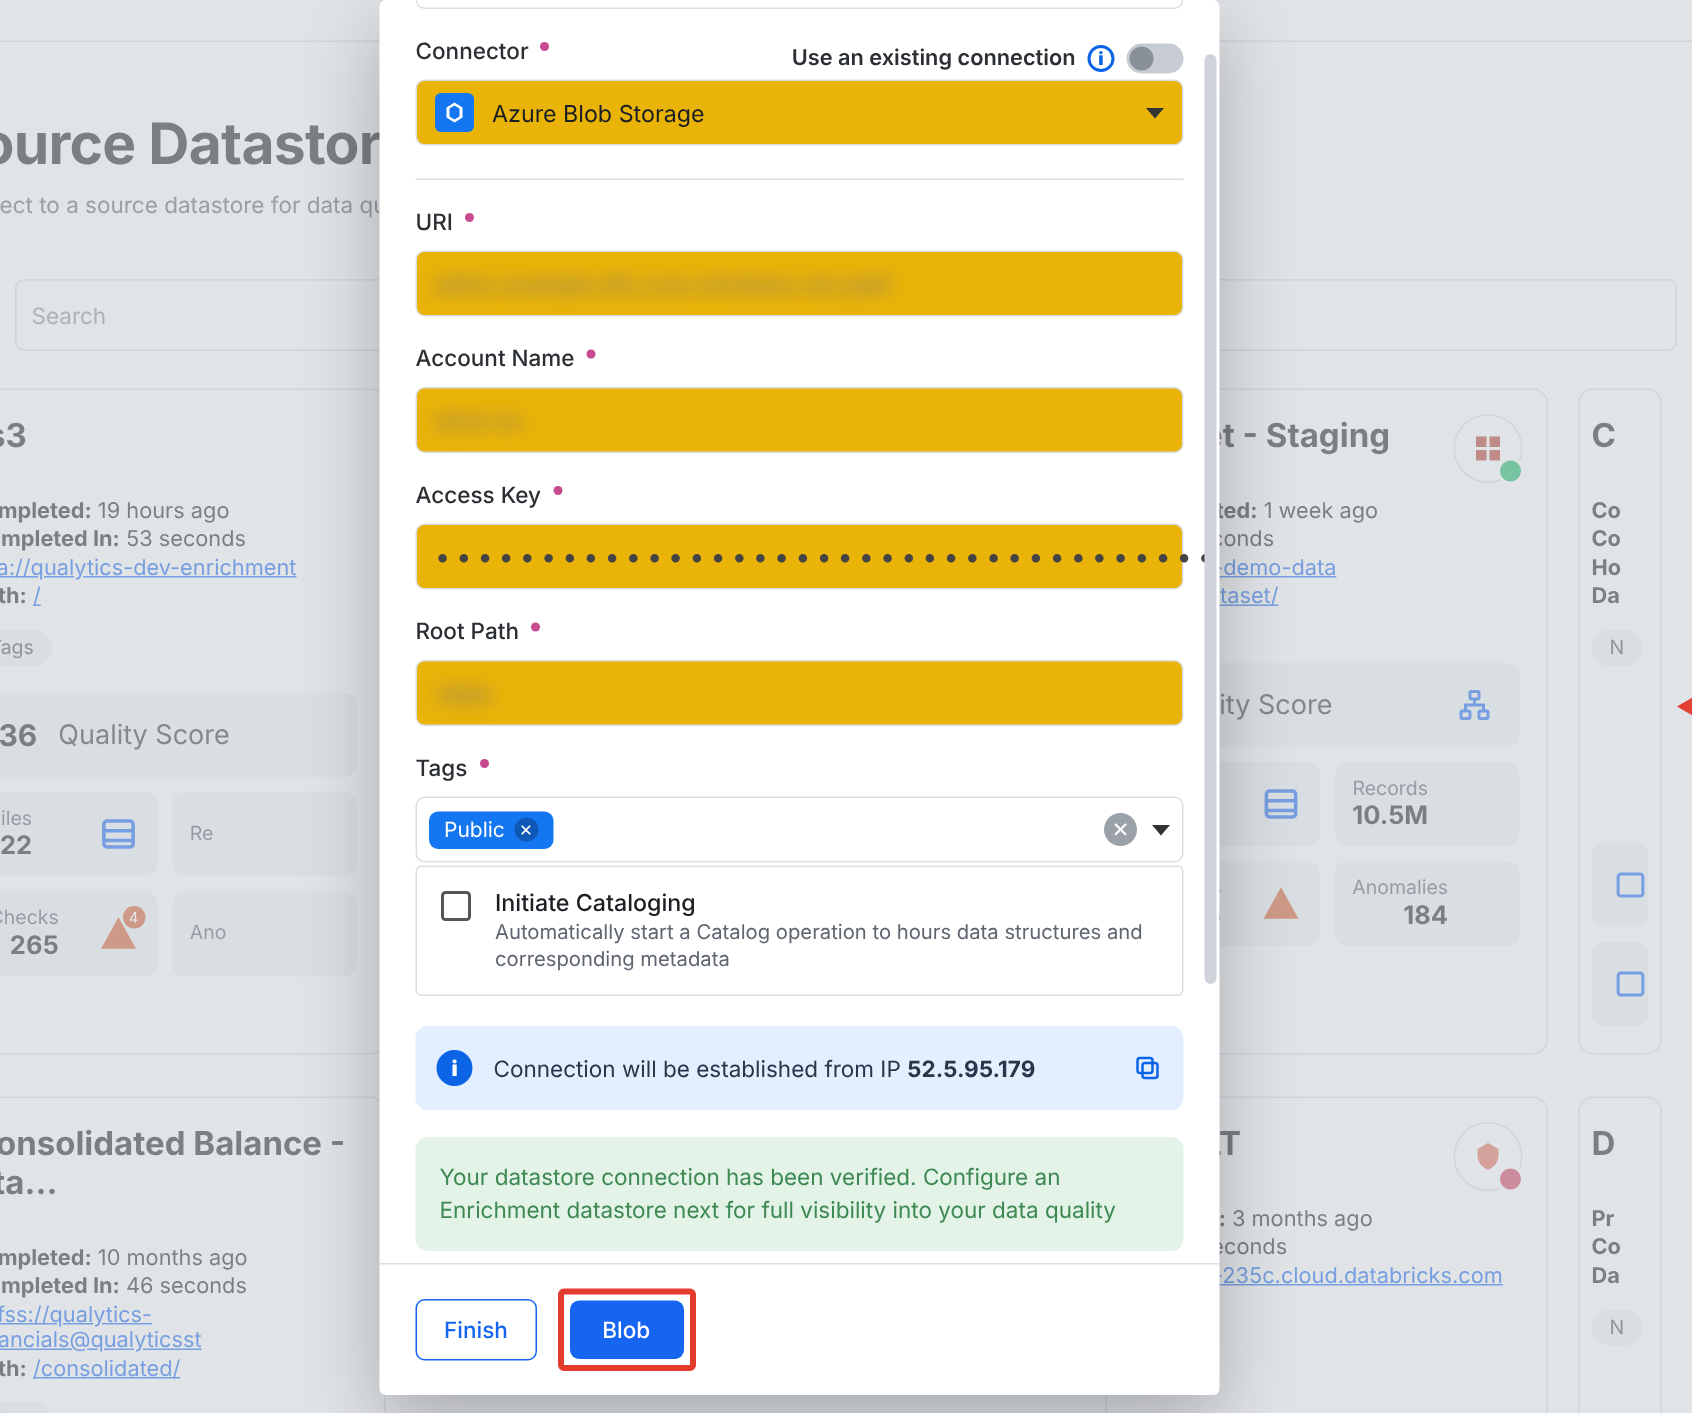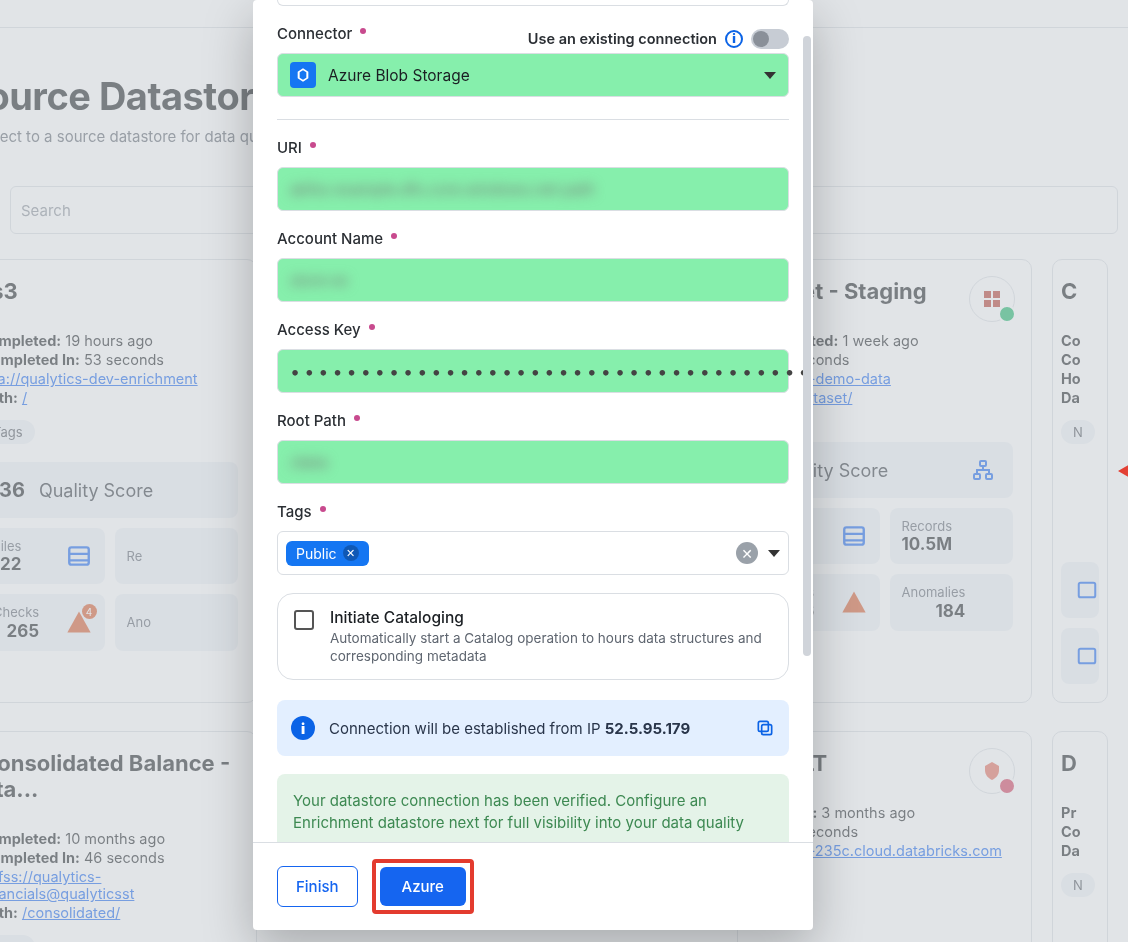--- a/index.html
+++ b/index.html
@@ -55,33 +55,33 @@
   .dialog{position:absolute;left:253px;top:0;width:560px;height:930px;background:#fff;z-index:3;display:flex;flex-direction:column;box-shadow:0 18px 50px rgba(0,0,0,.25);border-radius:4px}
   .dialog-body{flex:1;overflow:hidden;padding:0 24px}
   .field{margin:18px 0 0}
   .flabel{font-size:15px;font-weight:500;color:#2b2f34;display:flex;align-items:center;gap:6px;margin-bottom:10px}
   .req{width:6px;height:6px;border-radius:50%;background:var(--pink);display:inline-block;margin-left:2px;margin-bottom:6px}
   .conn-row{display:flex;align-items:center;justify-content:space-between}
   .exist{display:flex;align-items:center;gap:8px;font-size:14.5px;font-weight:600;color:#2b2f34}
   .info-ic{width:18px;height:18px;border:2px solid var(--info-ic);border-radius:50%;color:var(--info-ic);display:inline-flex;align-items:center;justify-content:center;font-size:12px;font-weight:900}
   .toggle{width:38px;height:20px;border-radius:20px;background:#c7ccd4;position:relative}
   .toggle::after{content:"";position:absolute;left:2px;top:2px;width:16px;height:16px;border-radius:50%;background:#8a9099}
-  .dropdown,.tinput{border:1px solid var(--border);border-radius:6px;height:44px;display:flex;align-items:center;padding:0 12px;font-size:15.5px;background:#86efac;justify-content:space-between}
+  .dropdown,.tinput{border:1px solid var(--border);border-radius:6px;height:44px;display:flex;align-items:center;padding:0 12px;font-size:15.5px;background:#eab308;justify-content:space-between}
   .dropdown .left{display:flex;align-items:center;gap:12px}
   .azure-ic{width:26px;height:26px;background:#1576f2;border-radius:4px;display:flex;align-items:center;justify-content:center}
   .caret{width:0;height:0;border-left:6px solid transparent;border-right:6px solid transparent;border-top:7px solid #333}
   .tinput{color:#2b2f34}
   .blur{filter:blur(6px);color:#777}
   .dots{letter-spacing:4px;color:#444;font-size:18px}
   .teams-box{border:1px solid var(--border);border-radius:6px;height:44px;display:flex;align-items:center;padding:0 8px;gap:8px;justify-content:space-between}
   .chip{background:var(--chip);color:#fff;padding:4px 10px;border-radius:6px;font-size:14px;display:flex;align-items:flex-start;gap:6px}
   .chip .x{width:16px;height:16px;border-radius:50%;background:rgba(0,0,0,.25);display:inline-flex;align-items:center;justify-content:center;font-size:11px}
   .teams-right{display:flex;align-items:center;gap:10px;color:#6a7078}
   .clear-ic{width:22px;height:22px;border-radius:50%;background:#9aa1a9;color:#fff;display:flex;align-items:center;justify-content:center;font-size:14px}
-  .catalog{border:1px solid var(--border);border-radius:16px;padding:14px 16px;display:flex;gap:16px;margin-top:18px}
+  .catalog{border:1px solid var(--border);border-radius:4px;padding:14px 16px;display:flex;gap:16px;margin-top:2px}
   .cbox{width:20px;height:20px;border:2px solid #555;border-radius:3px;flex:0 0 20px;margin-top:2px}
   .catalog .t{font-size:15.5px;font-weight:500}
   .catalog .d{font-size:13.5px;color:var(--muted);margin-top:2px;line-height:1.35}
   .ip-banner{background:var(--info-bg);border-radius:8px;padding:16px 14px;display:flex;align-items:center;gap:14px;margin-top:20px;font-size:15px;color:#29354a}
   .ip-banner .ic{width:24px;height:24px;border-radius:50%;background:var(--info-ic);color:#fff;display:flex;align-items:center;justify-content:center;font-weight:900;font-size:14px;flex:0 0 24px}
   .copy-ic{margin-left:auto;color:var(--info-ic)}
   .btn{border:none;border-radius:6px;padding:10px 18px;font-size:15px;font-weight:500;cursor:pointer}
   .btn-primary{background:var(--brand);color:#fff}
   .btn-outline{background:#fff;color:var(--brand);border:1.5px solid var(--brand)}
   .test-btn{margin-top:20px}
@@ -407,21 +407,21 @@
 
     
 
     
     <div class="success-banner">Your datastore connection has been verified. Configure an Enrichment datastore next for full visibility into your data quality</div>
   </div>
 
   <div class="dialog-footer">
     <button class="btn btn-outline">Finish</button>
     <span class="next-wrap">
-      <button class="btn btn-primary" style="padding:10px 22px">Azure</button>
+      <button class="btn btn-primary" style="padding:10px 22px">Blob</button>
     </span>
   </div>
 </div>
 
 <svg class="arrow" width="220" height="40">
   <defs>
     <linearGradient id="g" x1="0" x2="1">
         <stop offset="0" stop-color="#e33b2e"></stop>
         <stop offset="1" stop-color="#e33b2e" stop-opacity="0"></stop>
       </linearGradient>

